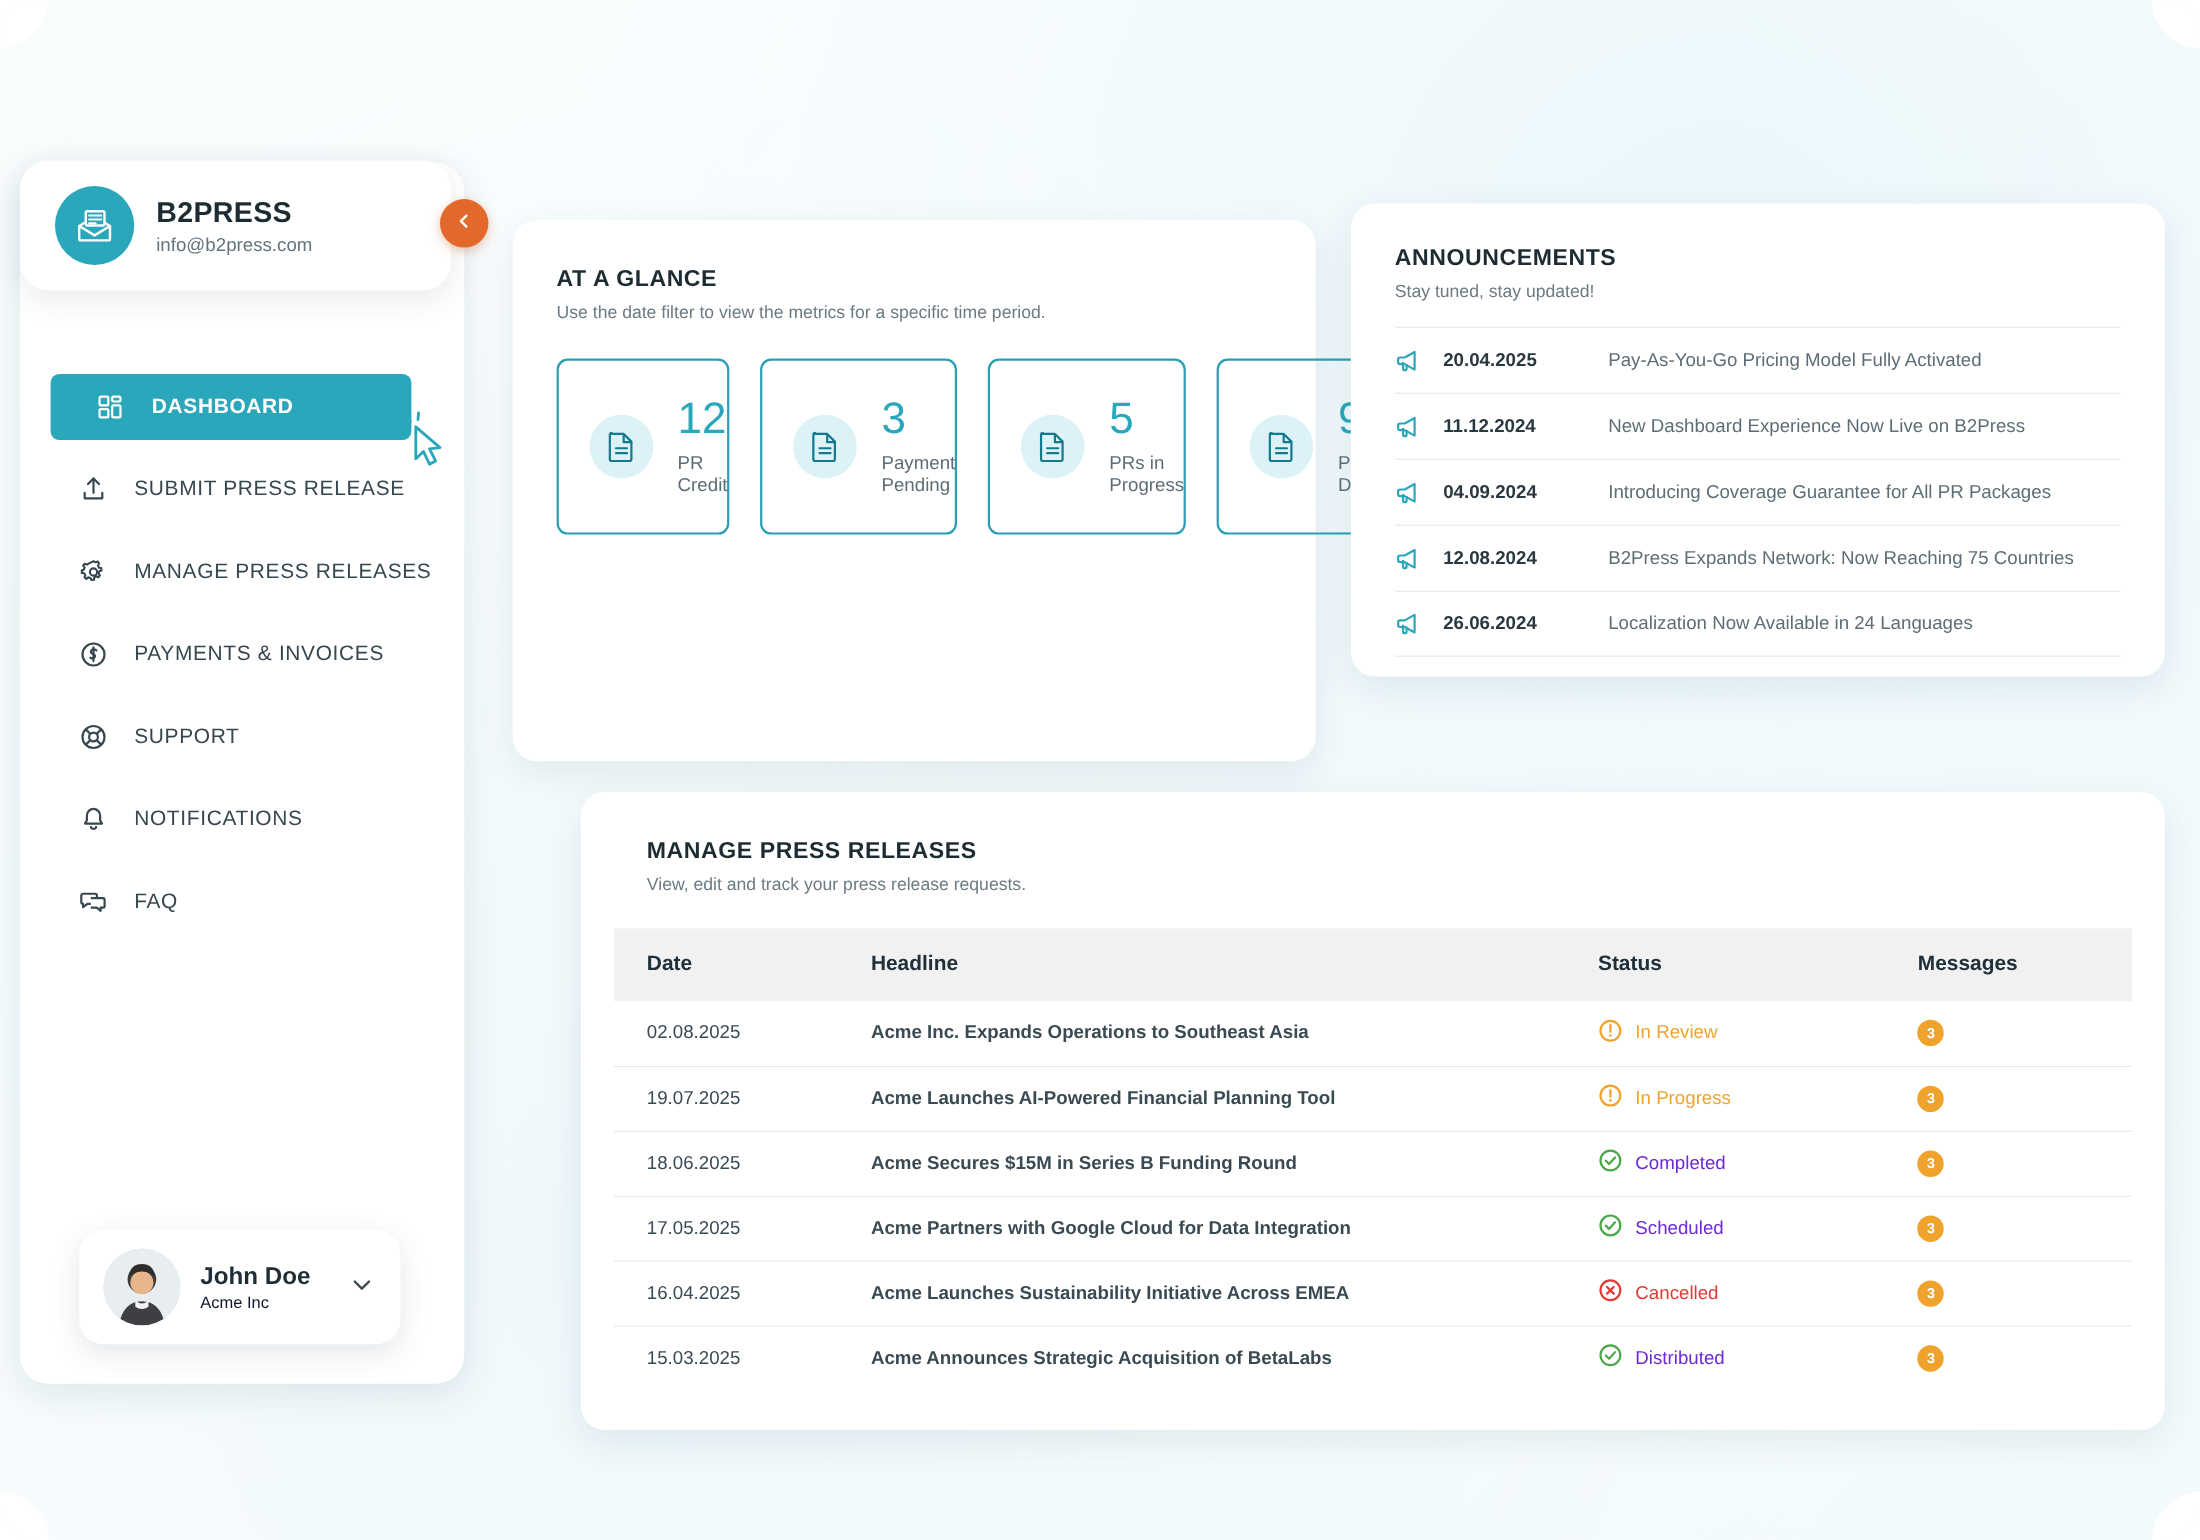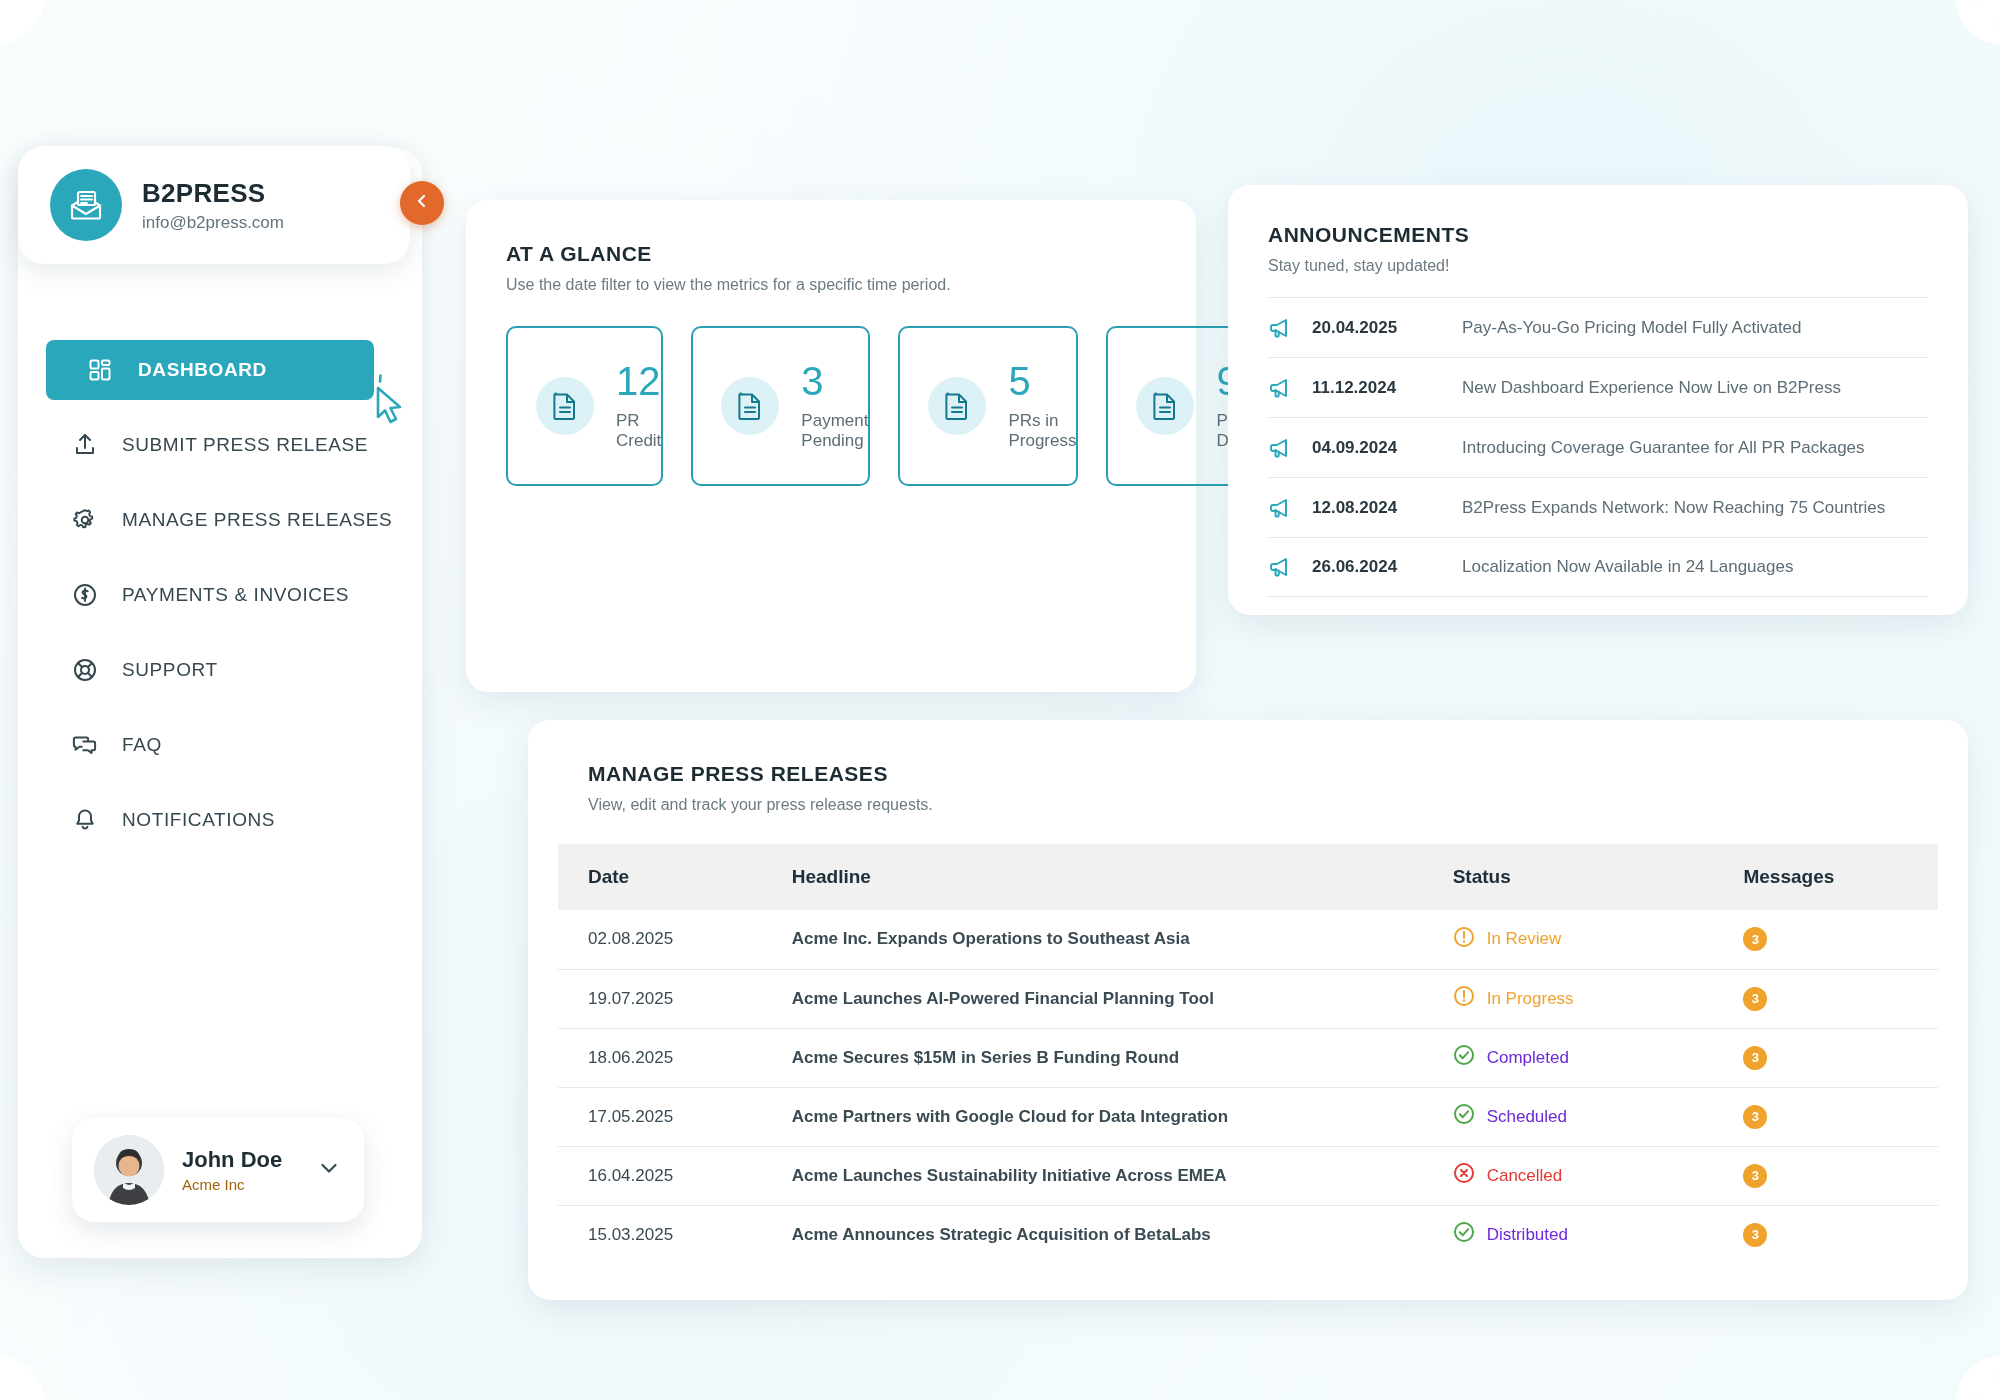--- a/index.html
+++ b/index.html
@@ -109,21 +109,21 @@
   }
   .avatar {
     width: 70px; height: 70px; border-radius: 50%;
     overflow: hidden; flex: 0 0 auto;
     background: #d7dfe4;
     position: relative;
   }
   .avatar .face { position:absolute; inset:0; }
   .user-meta { margin-left: 18px; flex: 1 1 auto; }
   .user-name { font-size: 22px; font-weight: bold; color: #1f2d35; }
-  .user-org { font-size: 15px; color: #a16207; margin-top: 3px; }
+  .user-org { font-size: 15px; color: #0f172a; margin-top: 3px; }
 
   
   .panel {
     position: absolute;
     background: #ffffff;
     border-radius: 22px;
     box-shadow: 0 10px 34px rgba(24,60,80,0.09);
   }
   .panel-title {
     font-size: 21px; font-weight: bold; color: #1d2b33; letter-spacing: .5px;
@@ -303,35 +303,35 @@
           <circle cx="13" cy="13" r="4" stroke="#36474f" stroke-width="2"></circle>
           <path d="M6.3 6.3 L10.2 10.2 M19.7 6.3 L15.8 10.2 M6.3 19.7 L10.2 15.8 M19.7 19.7 L15.8 15.8" stroke="#36474f" stroke-width="2" stroke-linecap="round"></path>
         </svg>
       </span>
       <span class="nav-label">SUPPORT</span>
     </div>
 
     <div class="nav-item">
       <span class="nav-ico">
         <svg width="26" height="26" viewBox="0 0 26 26" fill="none">
+          <path d="M13 3.4 a6 6 0 0 1 6 6 v4.2 l1.7 3.1 h-15.4 l1.7-3.1 v-4.2 a6 6 0 0 1 6 -6 z" stroke="#36474f" stroke-width="2" stroke-linejoin="round" fill="none"></path>
+          <path d="M10.6 19.8 a2.5 2.5 0 0 0 4.8 0" stroke="#36474f" stroke-width="2" stroke-linecap="round" fill="none"></path>
+        </svg>
+      </span>
+      <span class="nav-label">NOTIFICATIONS</span>
+    </div>
+
+    <div class="nav-item">
+      <span class="nav-ico">
+        <svg width="26" height="26" viewBox="0 0 26 26" fill="none">
           <path d="M3.5 5.5 h11 a1.6 1.6 0 0 1 1.6 1.6 v6 a1.6 1.6 0 0 1 -1.6 1.6 h-7 l-4 3 v-3 a1.6 1.6 0 0 1 -1.6 -1.6 v-6 a1.6 1.6 0 0 1 1.6 -1.6 z" stroke="#36474f" stroke-width="2" stroke-linejoin="round" fill="none"></path>
           <path d="M10.5 9.5 h11 a1.6 1.6 0 0 1 1.6 1.6 v5.5 a1.6 1.6 0 0 1 -1.6 1.6 h-2.0 v2.8 l-3.6 -2.8 h-5.4" stroke="#36474f" stroke-width="2" stroke-linejoin="round" fill="#ffffff"></path>
         </svg>
       </span>
       <span class="nav-label">FAQ</span>
-    </div>
-
-    <div class="nav-item">
-      <span class="nav-ico">
-        <svg width="26" height="26" viewBox="0 0 26 26" fill="none">
-          <path d="M13 3.4 a6 6 0 0 1 6 6 v4.2 l1.7 3.1 h-15.4 l1.7-3.1 v-4.2 a6 6 0 0 1 6 -6 z" stroke="#36474f" stroke-width="2" stroke-linejoin="round" fill="none"></path>
-          <path d="M10.6 19.8 a2.5 2.5 0 0 0 4.8 0" stroke="#36474f" stroke-width="2" stroke-linecap="round" fill="none"></path>
-        </svg>
-      </span>
-      <span class="nav-label">NOTIFICATIONS</span>
     </div>
   </div>
 
   <div class="cursor-ptr">
     <svg width="64" height="64" viewBox="0 0 64 64" fill="none">
       <path d="M26 16 L26 45 L33 38.5 L38.5 50 L44 47 L38.5 36 L48 35 Z" fill="#ffffff" stroke="#2BA7BB" stroke-width="2.6" stroke-linejoin="round"></path>
       <path d="M21 11 L17.5 6.5 M28 9.5 L28.5 3.5 M14.5 18 L8.5 17" stroke="#2BA7BB" stroke-width="2.6" stroke-linecap="round"></path>
     </svg>
   </div>
 

